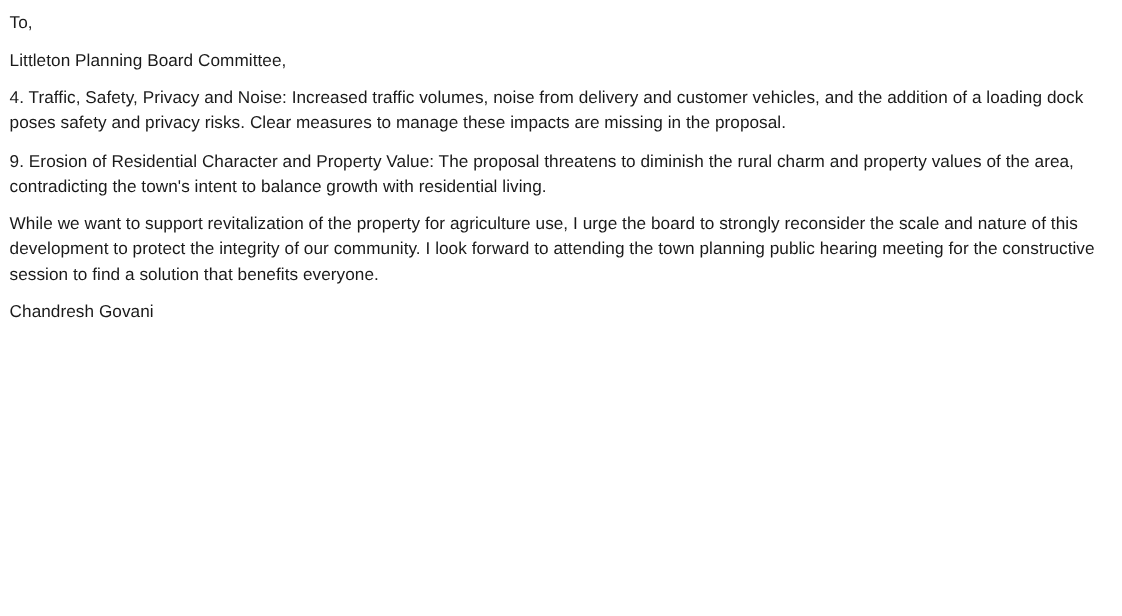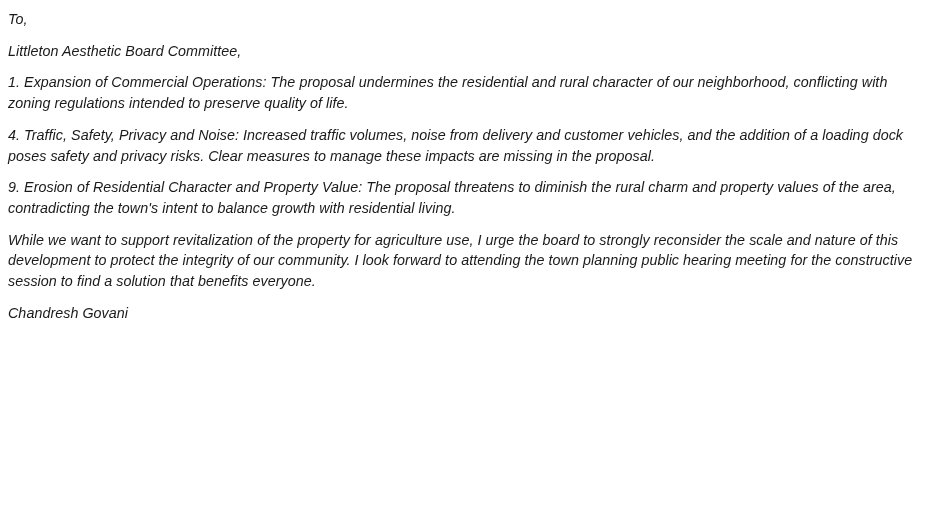--- a/index.html
+++ b/index.html
@@ -21,33 +21,31 @@
     padding: 6px 8px 0 8px;
     background: #ffffff;
   }
   .para {
     font-size: 14.3px;
     line-height: 1.45;
     margin: 0 0 11px 0;
     text-align: left;
     color: #1a1a1a;
     letter-spacing: 0.05px;
-    font-style: italic;
   }
   .para.first {
     margin-top: 3px;
   }
   .para.sign {
     margin-bottom: 10px;
   }
 </style>
 </head>
 <body>
 
 <div id="letter">
   <p class="para first">To,</p>
-  <p class="para">Littleton Aesthetic Board Committee,</p>
-  <p class="para">1. Expansion of Commercial Operations: The proposal undermines the residential and rural character of our neighborhood, conflicting with zoning regulations intended to preserve quality of life.</p>
+  <p class="para">Littleton Planning Board Committee,</p>
   <p class="para">4. Traffic, Safety, Privacy and Noise: Increased traffic volumes, noise from delivery and customer vehicles, and the addition of a loading dock poses safety and privacy risks.  Clear measures to manage these impacts are missing in the proposal.</p>
   <p class="para">9. Erosion of Residential Character and Property Value: The proposal threatens to diminish the rural charm and property values of the area, contradicting the town's intent to balance growth with residential living.</p>
   <p class="para">While we want to support revitalization of the property for agriculture use, I urge the board to strongly reconsider the scale and nature of this development to protect the integrity of our community. I look forward to attending the town planning public hearing meeting for the constructive session to find a solution that benefits everyone.</p>
   <p class="para sign">Chandresh Govani</p>
 </div>
 
 </body></html>

